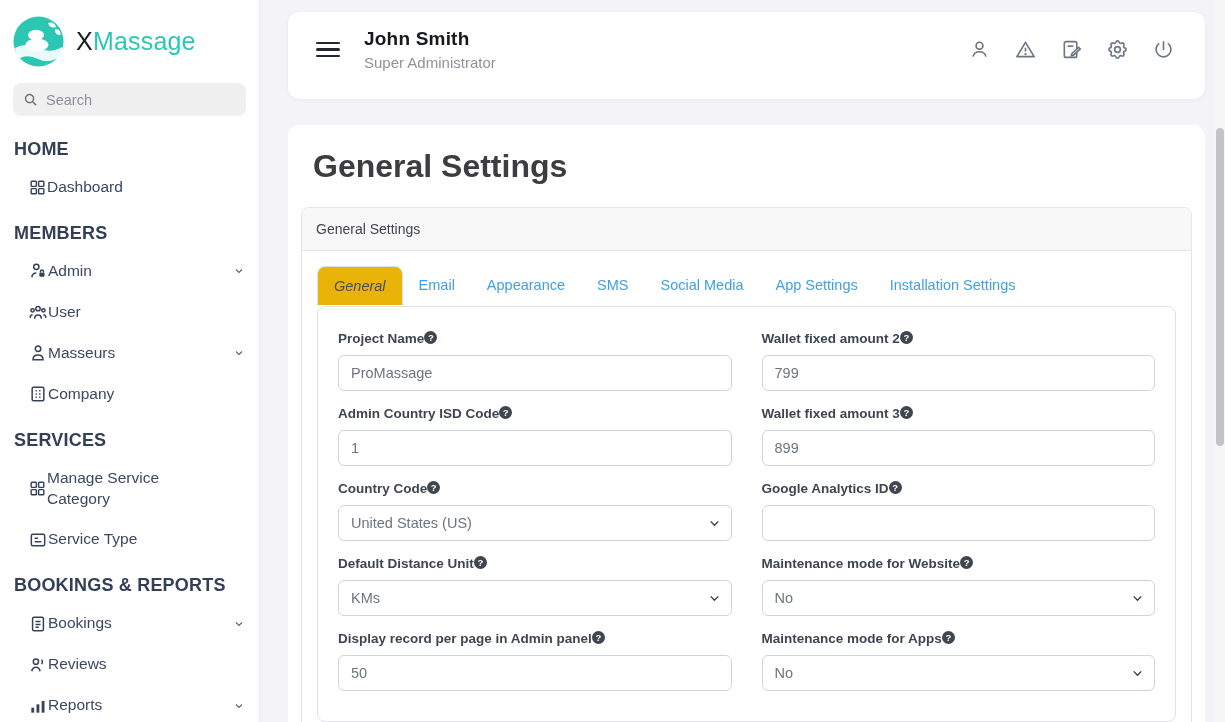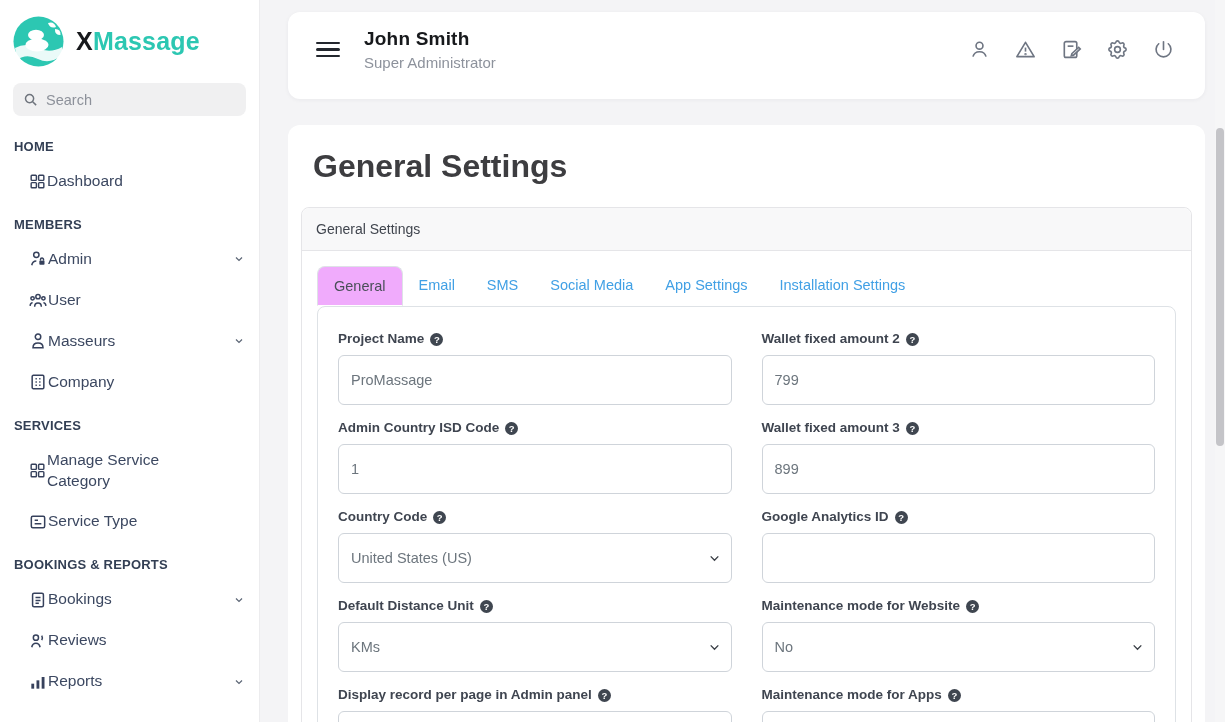--- a/index.html
+++ b/index.html
@@ -11,36 +11,36 @@
     overflow:hidden;
     color:#3c4861;
   }
   
   .sidebar {
     position:absolute; left:0; top:0; width:260px; height:722px;
     background:#fff; border-right:1px solid #ececee; z-index:2;
   }
   .logo-row { display:flex; align-items:center; gap:11px; padding:15px 12px 13px; cursor:pointer; }
   .logo-badge { width:53px; height:53px; flex:0 0 auto; }
-  .brand { font-size:25px; font-weight:700; color:#17191c; letter-spacing:.2px; }
+  .brand { font-size:25px; font-weight:400; color:#17191c; letter-spacing:.2px; }
   .brand .teal { color:#2cc7b2; }
   .search {
     margin:2px 13px 0; height:33px; background:#f0f0f1; border-radius:8px;
     display:flex; align-items:center; gap:8px; padding:0 10px;
   }
   .search svg { flex:0 0 auto; }
   .search input {
     border:none; background:transparent; outline:none;
     font-size:14.5px; color:#0f172a; width:100%;
     font-family:"Liberation Sans",sans-serif;
   }
   .search input::placeholder { color:#8d919a; }
   .nav { padding-top:8px; }
   .section-label {
-    font-size:13px; font-weight:bold; color:#333f54;
+    font-size:18px; font-weight:bold; color:#333f54;
     padding:15px 14px 7px; letter-spacing:.2px;
   }
   .nav-item {
     display:flex; align-items:center; 
     padding:10px 14px 10px 28px; cursor:pointer;
     color:#3c4861; font-size:15.5px; line-height:1.35;
   }
   .nav-item .nav-ico { flex:0 0 auto; display:flex; color:#36415c; }
   .nav-item .lbl { max-width:150px; }
   .nav-item .chev { margin-left:auto; display:flex; color:#5b6575; }
@@ -68,40 +68,41 @@
     background:#f8f8f9; border-bottom:1px solid #e5e5e8;
     padding:13px 14px; font-size:14px; color:#40454e; border-radius:8px 8px 0 0;
   }
   .panel-body { padding:15px; }
 
   .tab-row { display:flex; }
   .tab {
     padding:11px 16px; font-size:14.5px; color:#41a0e5; cursor:pointer; white-space:nowrap;
   }
   .tab.active {
-    color:#494f58; background:#f0abfc;
+    color:#494f58; background:#eab308;
     border:1px solid #dee2e6; border-bottom-color:#fff;
     border-radius:8px 8px 0 0;
+    font-style:italic;
   }
   .form-card {
     border:1px solid #dee2e6; border-radius:8px;
     padding:24px 20px 30px;
     display:grid; grid-template-columns:1fr 1fr; column-gap:30px; row-gap:15px;
   }
   .field-label {
-    display:flex; align-items:flex-end; gap:6px;
+    display:flex; align-items:flex-start; 
     font-weight:bold; font-size:13.5px; color:#3f4550; margin-bottom:9px;
   }
   .help {
     width:13px; height:13px; border-radius:50%; background:#3f4650; color:#fff;
     font-size:9.5px; font-weight:bold; display:inline-flex;
     align-items:center; justify-content:center; cursor:pointer; flex:0 0 auto;
   }
   .control {
-    width:100%; height:50px; border:1px solid #cfd4da; border-radius:6px;
+    width:100%; height:36px; border:1px solid #cfd4da; border-radius:6px;
     padding:0 12px; font-size:14.5px; color:#6c757d; background:#fff;
     font-family:"Liberation Sans",sans-serif; outline:none;
   }
   .select-wrap { position:relative; }
   .select-wrap select { appearance:none; -webkit-appearance:none; cursor:pointer; }
   .select-wrap .sel-chev {
     position:absolute; right:11px; top:50%; transform:translateY(-50%);
     pointer-events:none; color:#3c4148; display:flex;
   }
   
@@ -324,20 +325,21 @@
 <main class="content-card">
   <h1 class="page-title">General Settings</h1>
 
   <section class="panel">
     <div class="panel-header">General Settings</div>
     <div class="panel-body">
 
       <div class="tab-row">
         <div class="tab active">General</div>
         <div class="tab">Email</div>
+        <div class="tab">Appearance</div>
         <div class="tab">SMS</div>
         <div class="tab">Social Media</div>
         <div class="tab">App Settings</div>
         <div class="tab">Installation Settings</div>
       </div>
 
       <div class="form-card">
 
         <div class="field">
           <div class="field-label">

